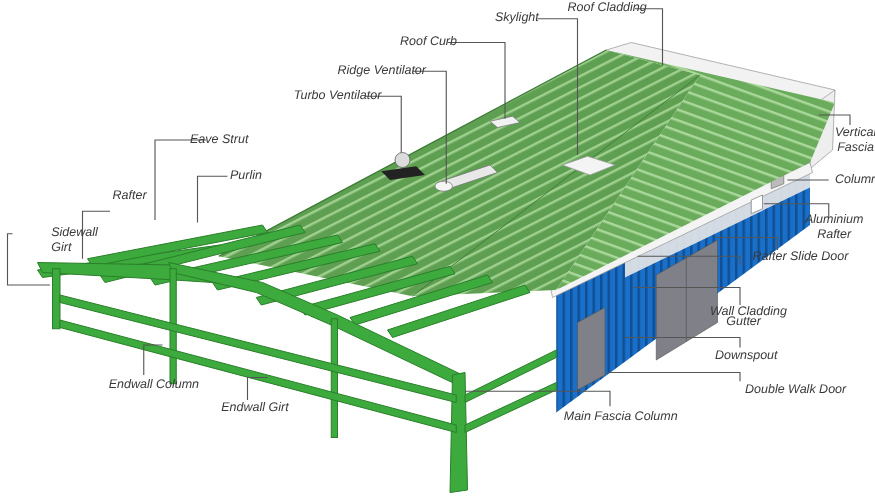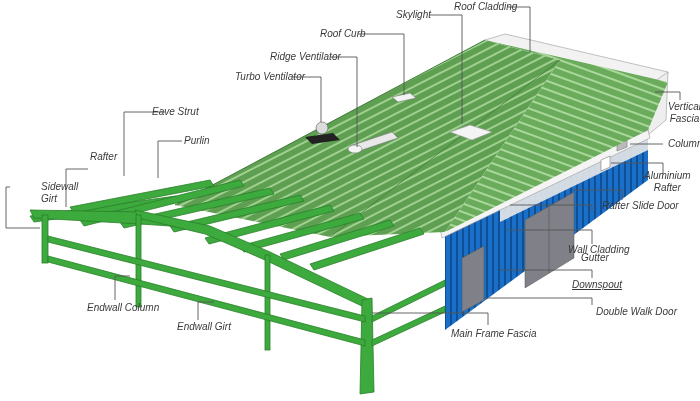--- a/index.html
+++ b/index.html
@@ -131,17 +131,17 @@
   <div>Fascia</div>
 </div>
 <div class="lbl" style="left:668px;top:138px;">Column</div>
 <div class="lbl center" style="left:644px;top:170px;">
   <div>Aluminium</div>
   <div>Rafter</div>
 </div>
 <div class="lbl" style="left:602px;top:200px;">Rafter Slide Door</div>
 <div class="lbl" style="left:581px;top:224px;margin-top:28px;">Gutter</div>
 <div class="lbl" style="left:568px;top:244px;">Wall Cladding</div>
-<div class="lbl" style="left:572px;top:279px;text-decoration:underline;">Downspout</div>
+<div class="lbl" style="left:572px;top:279px;">Downspout</div>
 <div class="lbl" style="left:560px;top:306px;margin-left:36px;">Double Walk Door</div>
-<div class="lbl" style="left:451px;top:328px;">Main Frame Fascia</div>
+<div class="lbl" style="left:451px;top:328px;">Main Fascia Column</div>
 <div class="lbl" style="left:87px;top:302px;">Endwall Column</div>
 <div class="lbl" style="left:177px;top:321px;">Endwall Girt</div>
 
 </body></html>

